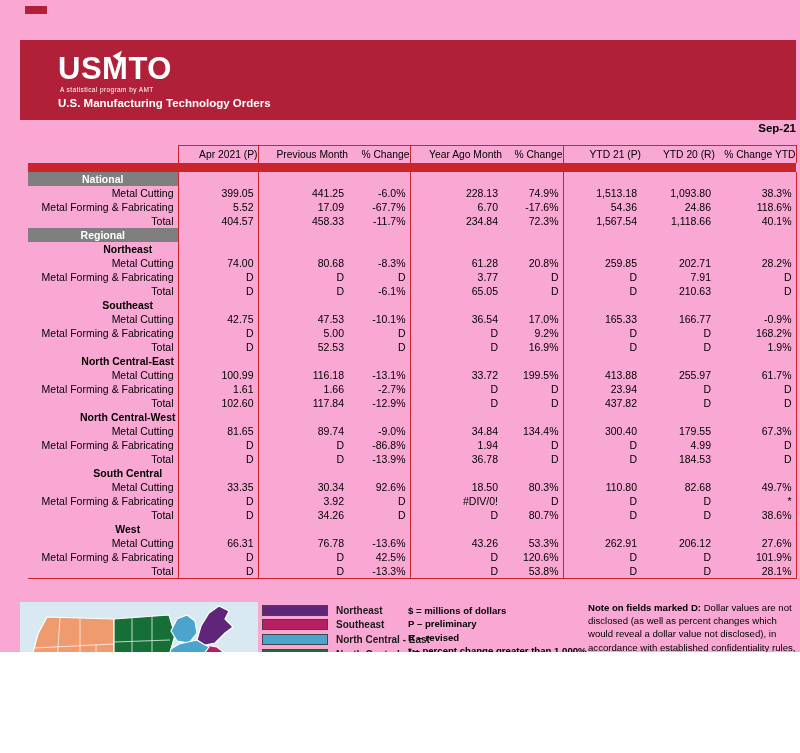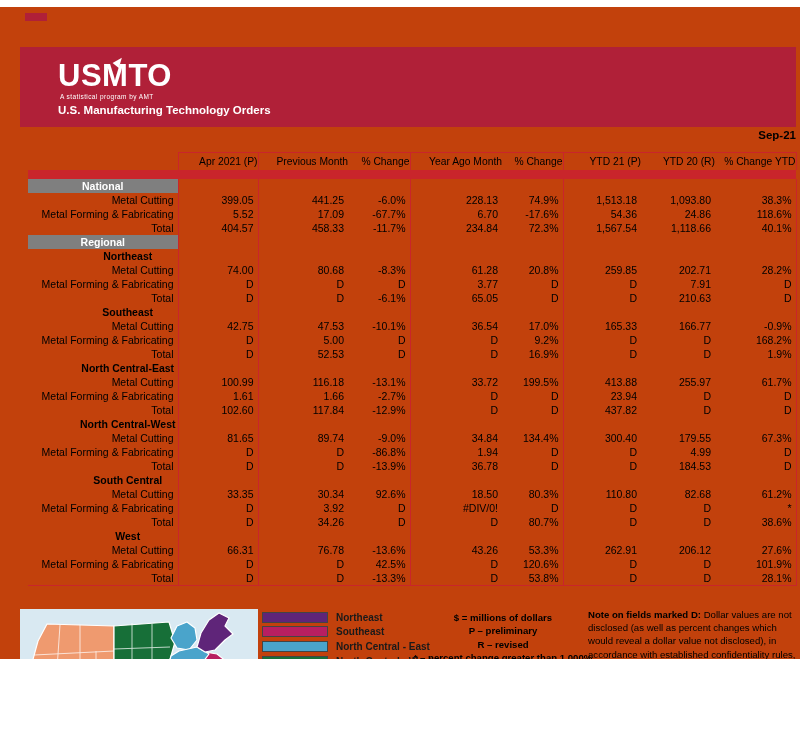--- a/index.html
+++ b/index.html
@@ -2,21 +2,21 @@
 <html><head>
 <meta charset="utf-8">
 <style>
   :root{
     --red:#C9252B;
     --crimson:#B02038;
     --gray:#7F7F7F;
   }
   *{box-sizing:border-box; margin:0; padding:0;}
   body{background:#fff; font-family:"Liberation Sans", sans-serif; color:#000;}
-  .page{position:relative; width:800px; height:652px; background:#c2410c; overflow:hidden;margin-top:7px;}
+  .page{position:relative; width:800px; height:652px; background:#f9a8d4; overflow:hidden;}
 
   .corner-mark{position:absolute; left:25px; top:6px; width:22px; height:8px; background:var(--crimson);}
 
   .header-band{position:absolute; left:20px; top:40px; width:776px; height:80px; background:var(--crimson);}
   .logo{position:absolute; left:38px; top:13px; color:#fff; font-weight:bold; font-size:31px; line-height:1; letter-spacing:0.5px;}
   .logo-arrow{position:absolute; left:58px; top:-7px; width:0; height:0;
     border:4px solid transparent; border-bottom:10px solid #fff; transform:rotate(38deg);}
   .tagline{position:absolute; left:40px; top:46px; color:#fff; font-size:6.5px; letter-spacing:0.4px;}
   .subtitle{position:absolute; left:38px; top:57px; color:#fff; font-size:11.5px; font-weight:bold;}
 
@@ -39,21 +39,21 @@
 
   .map-box{position:absolute; left:20px; top:602px; width:238px; height:140px;}
   .map-box svg{display:block;}
 
   .legend{position:absolute; left:262px; top:604px;}
   .legend-item{display:flex; align-items:center; height:12px; margin-bottom:2.8px;}
   .swatch{width:66px; height:11px; border:1px solid #444; margin-right:8px; flex:none;}
   .legend-label{font-size:10px; font-weight:bold; color:#1a1a1a; white-space:nowrap;}
 
   .notes{position:absolute; left:408px; top:604px; width:190px;}
-  .note-line{font-size:9.6px; font-weight:bold; line-height:13.4px; white-space:nowrap;text-align:center;}
+  .note-line{font-size:9.6px; font-weight:bold; line-height:13.4px; white-space:nowrap;}
 
   .note-d{position:absolute; left:588px; top:601px; width:210px; font-size:9.6px; line-height:13.2px;}
   .note-d b{font-weight:bold;}
 </style>
 </head>
 <body>
 
 <div class="page">
 
   <div class="corner-mark"></div>
@@ -343,21 +343,21 @@
           </tr>
           <tr>
             <td class="row-label">Metal Cutting</td>
             <td class="v bl">33.35</td>
             <td class="v bl">30.34</td>
             <td class="v">92.6%</td>
             <td class="v bl">18.50</td>
             <td class="v">80.3%</td>
             <td class="v bl">110.80</td>
             <td class="v">82.68</td>
-            <td class="v br">61.2%</td>
+            <td class="v br">49.7%</td>
           </tr>
           <tr>
             <td class="row-label">Metal Forming &amp; Fabricating</td>
             <td class="v bl">D</td>
             <td class="v bl">3.92</td>
             <td class="v">D</td>
             <td class="v bl">#DIV/0!</td>
             <td class="v">D</td>
             <td class="v bl">D</td>
             <td class="v">D</td>

